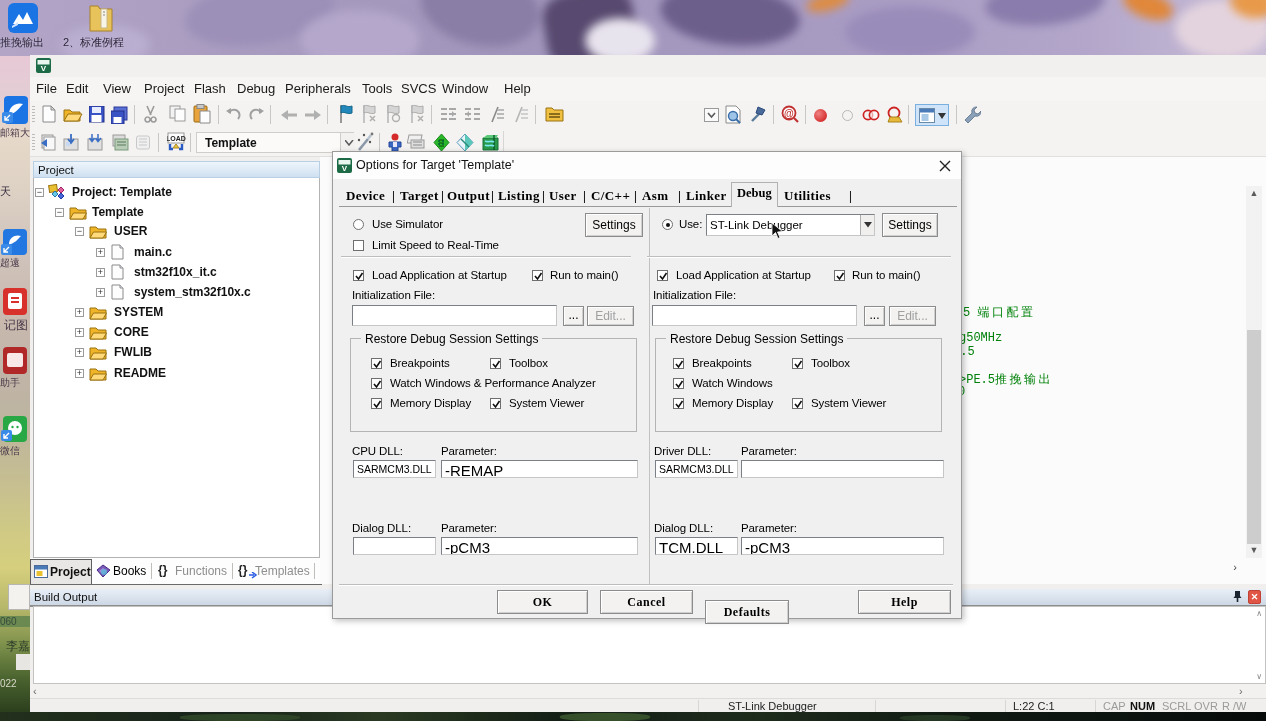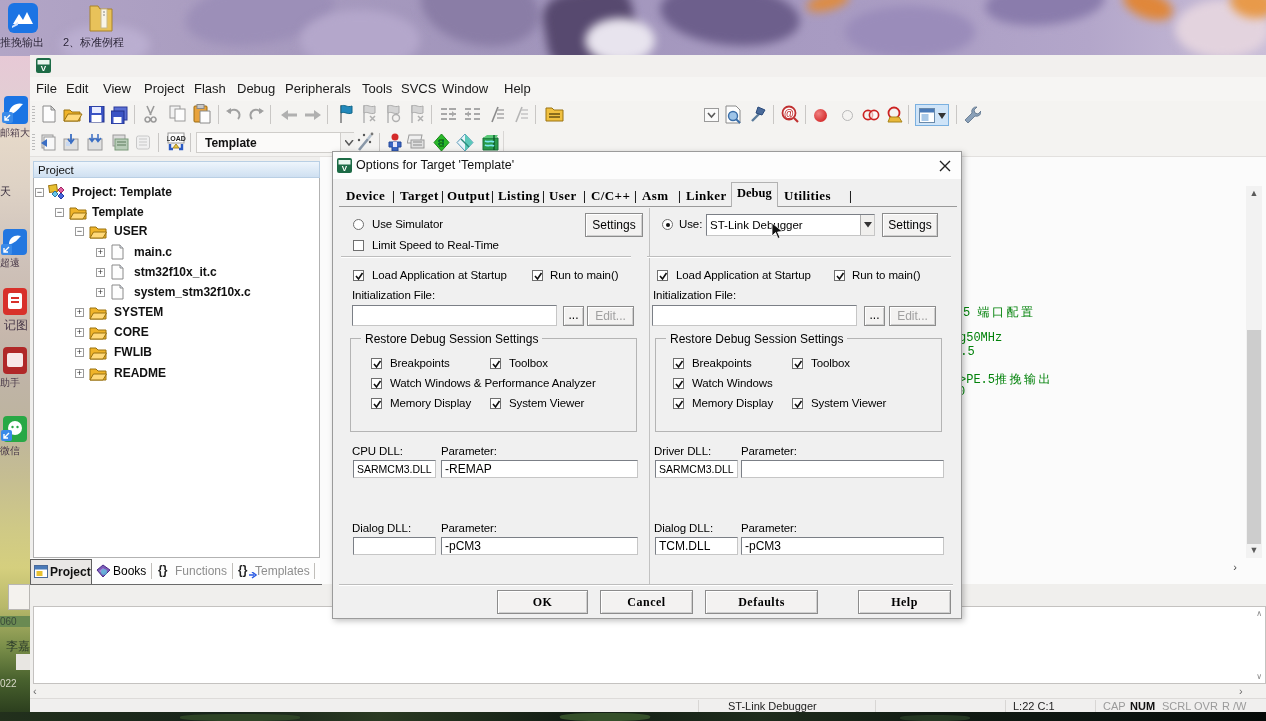--- a/index.html
+++ b/index.html
@@ -33,21 +33,21 @@
 
 #editor{left:290px;top:102px;width:946px;height:427px;background:#fbfbfb;}
 .gcode{position:absolute;font-family:"Liberation Mono",monospace;font-size:12px;font-weight:400;color:#02820a;white-space:pre;}
 
 .sb{background:#f0f0f0;}
 
 #dlg{left:332px;top:151px;width:630px;height:468px;background:#f0f0f0;border:1px solid #9b9b9b;box-shadow:2px 2px 6px rgba(0,0,0,.25);}
 #dlg-title{left:0;top:0;width:628px;height:27px;background:#fdfdfd;font-size:12.5px;color:#111;}
 .tabtxt{position:absolute;top:0;font-family:"Liberation Serif",serif;font-weight:700;font-size:13px;color:#000;white-space:pre;letter-spacing:0.4px;}
 .lbl{position:absolute;font-size:11.5px;color:#000;white-space:nowrap;letter-spacing:-0.1px;}
-.inp{position:absolute;background:#fff;border:1px solid #7b7f86;border-bottom-color:#c6c6c6;border-right-color:#c6c6c6;font-size:12px;color:#000;padding:2px 3px 0 3px;white-space:nowrap;overflow:hidden;}
+.inp{position:absolute;background:#fff;border:1px solid #7b7f86;border-bottom-color:#c6c6c6;border-right-color:#c6c6c6;font-size:15px;color:#000;padding:2px 3px 0 3px;white-space:nowrap;overflow:hidden;}
 .btn{position:absolute;background:#f3f2f1;border:1px solid #8c8c8c;box-shadow:inset 1px 1px 0 #fff, inset -1px -1px 0 #cfcfcf;font-size:12px;color:#000;text-align:center;}
 .btnm{font-family:"Liberation Serif",serif;font-weight:700;letter-spacing:0.5px;}
 .cb{position:absolute;width:11px;height:11px;background:#fff;border:1px solid #6f6f6f;}
 .cb svg{position:absolute;left:0px;top:0px;}
 .gbox{position:absolute;border:1px solid #b4b4b4;}
 .gtitle{position:absolute;top:-7px;left:10px;background:#f0f0f0;padding:0 4px;font-size:12px;color:#000;white-space:nowrap;}
 .radio{position:absolute;width:11px;height:11px;border-radius:50%;background:#fff;border:1px solid #6f6f6f;}
 .sepline{position:absolute;height:1px;background:#bdbdbd;box-shadow:0 1px 0 #fff;}
 
 #cam{left:982px;top:27px;width:281px;height:159px;background:#0a0a0a;border:2px solid #3f9e63;}
@@ -500,20 +500,28 @@
     <div class="abs" style="left:121px;top:5px;width:1px;height:16px;background:#c0beba"></div>
     <span class="abs" style="left:128px;top:5px;color:#222;font-weight:700;font-size:12px">{}</span>
     <span class="abs" style="left:145px;top:6px;color:#8e8e8e;font-size:12px">Functions</span>
     <div class="abs" style="left:202px;top:5px;width:1px;height:16px;background:#c0beba"></div>
     <span class="abs" style="left:208px;top:5px;color:#222;font-weight:700;font-size:12px">{}</span>
         <svg class="abs" style="left:219px;top:14px" width="9" height="8">
           <path d="M0 3 h5 M3 0 l4 3 l-4 3" stroke="#2a5ae4" fill="none" stroke-width="1.5"></path>
         </svg>
     <span class="abs" style="left:225px;top:6px;color:#8e8e8e;font-size:12px">Templates</span>
     <div class="abs" style="left:284px;top:5px;width:1px;height:16px;background:#c0beba"></div>
+  </div>
+  <div class="abs" id="bo-head">
+        <span class="abs" style="left:4px;top:2px">Build Output</span>
+    <svg class="abs" style="left:1202px;top:1px" width="11" height="14">
+          <path d="M3 1 h5 v5 l1.5 2 h-8 l1.5 -2 z" fill="#1a2330"></path>
+          <path d="M5.5 8 v4" stroke="#1a2330" stroke-width="1.6"></path>
+        </svg>
+    <div class="abs" style="left:1218px;top:1px;width:13px;height:14px;background:#e05545;border:1px solid #c04335;color:#fff;font-size:9px;text-align:center;line-height:13px;font-weight:700;border-radius:2px">✕</div>
   </div>
   <div class="abs" id="bo-area">
     <div class="abs" style="right:3px;top:2px;color:#888;font-size:8px">∧</div>
     <div class="abs" style="right:3px;bottom:2px;color:#888;font-size:8px">∨</div>
   </div>
   <div class="abs" id="hscroll">
     <div class="abs" style="left:3px;top:1px;font-size:11px">‹</div>
     <div class="abs" style="left:1209px;top:1px;font-size:11px">›</div>
   </div>
   <div class="abs" id="statusbar">
@@ -701,15 +709,15 @@
   <span class="lbl" style="left:108px;top:370px">Parameter:</span>
   <div class="inp" style="left:20px;top:385px;width:83px;height:18px;padding-top:15px">DCM.DLL</div>
   <div class="inp" style="left:108px;top:385px;width:197px;height:18px;padding-top:1px">-pCM3</div>
   <span class="lbl" style="left:321px;top:370px">Dialog DLL:</span>
   <span class="lbl" style="left:408px;top:370px">Parameter:</span>
   <div class="inp" style="left:322px;top:385px;width:83px;height:18px;padding-top:1px">TCM.DLL</div>
   <div class="inp" style="left:408px;top:385px;width:203px;height:18px;padding-top:1px">-pCM3</div>
   <div class="sepline" style="left:6px;top:432px;width:614px"></div>
   <div class="btn btnm" style="left:164px;top:438px;width:91px;height:24px;line-height:22px">OK</div>
   <div class="btn btnm" style="left:267px;top:438px;width:93px;height:24px;line-height:22px">Cancel</div>
-  <div class="btn btnm" style="left:372px;top:438px;width:113px;height:24px;line-height:22px">Defaults</div>
+  <div class="btn btnm" style="left:372px;top:448px;width:84px;height:24px;line-height:22px">Defaults</div>
   <div class="btn btnm" style="left:525px;top:438px;width:93px;height:24px;line-height:22px">Help</div>
 </div>
 </div>
 </body></html>

